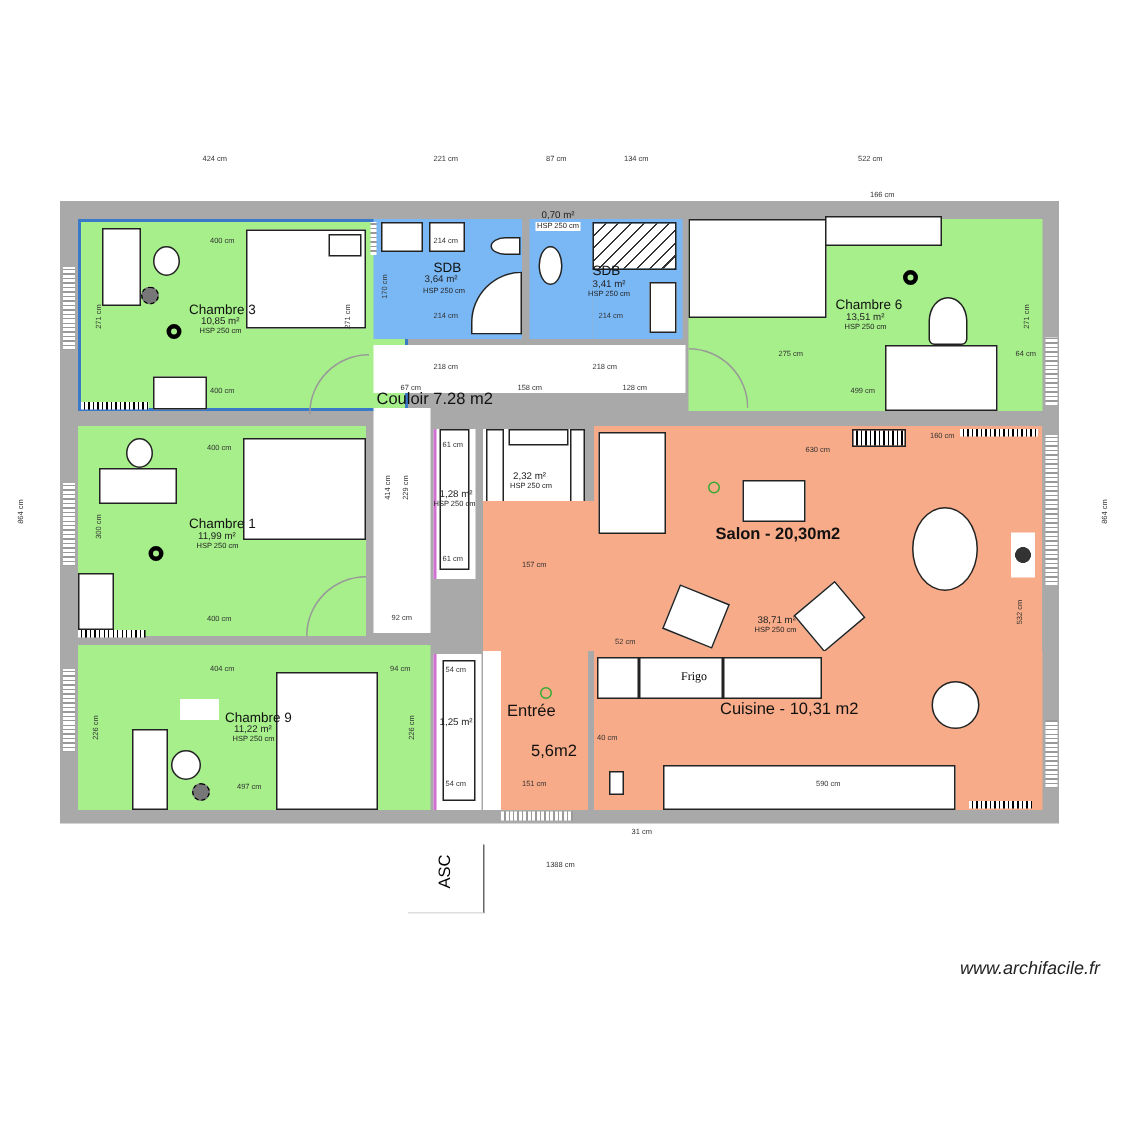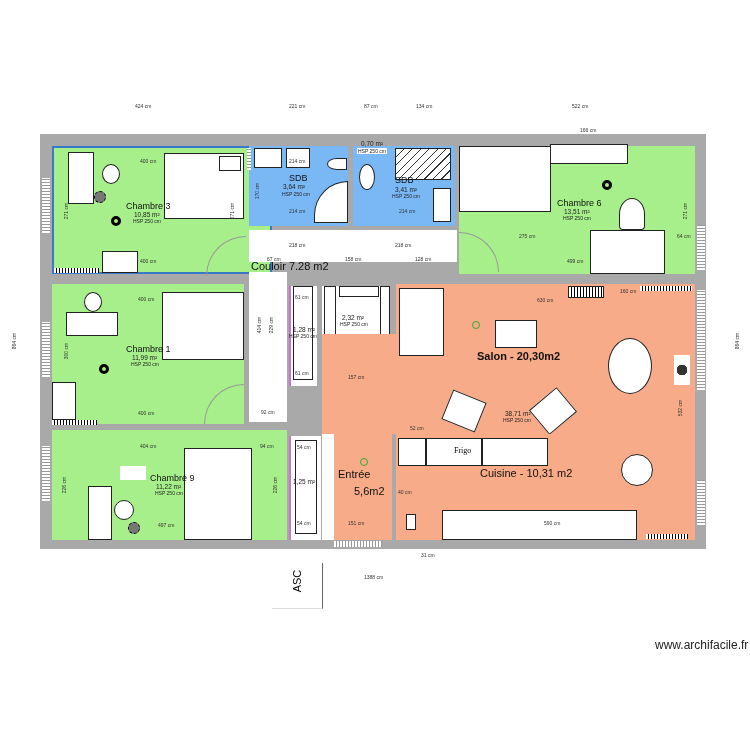--- a/index.html
+++ b/index.html
@@ -189,21 +189,21 @@
 <div class="room white" style="left:289px;top:436px;width:30px;height:104px;border-left:2px solid #d070d0;">
   <div class="furn" style="left:4px;top:4px;width:22px;height:94px;"></div>
   <div class="rarea" style="left:2px;top:42px;">1,25 m²</div>
   <div class="dim" style="left:6px;top:8px;">54 cm</div>
   <div class="dim" style="left:6px;top:84px;">54 cm</div>
 </div>
 
 <div class="room salmon" style="left:322px;top:434px;width:70px;height:106px;">
   <div class="furn" style="left:0px;top:0px;width:12px;height:106px;border:none;background:#fff;"></div>
   <div class="rname big" style="left:16px;top:34px;">Entrée</div>
-  <div class="rname big" style="left:16px;top:51px;padding-left:16px;">5,6m2</div>
+  <div class="rname big" style="left:16px;top:61px;padding-left:16px;">5,6m2</div>
   <div class="dim" style="left:26px;top:86px;">151 cm</div>
   <div class="abs" style="left:38px;top:24px;width:6px;height:6px;border:1px solid #3a3;border-radius:50%;"></div>
 </div>
 <div class="win" style="left:334px;top:541px;width:48px;height:6px;"></div>
 
 <div class="room salmon" style="left:396px;top:434px;width:299px;height:106px;">
   <div class="furn" style="left:2px;top:4px;width:28px;height:28px;"></div>
   <div class="furn" style="left:30px;top:4px;width:56px;height:28px;"></div>
   <div class="furn" style="left:86px;top:4px;width:66px;height:28px;"></div>
   <div class="furn" style="left:225px;top:20px;width:32px;height:32px;border-radius:50%;"></div>
@@ -216,13 +216,13 @@
   <div class="dim" style="left:2px;top:55px;">40 cm</div>
 </div>
 <div class="winv" style="left:697px;top:480px;width:8px;height:45px;"></div>
 
 <div class="dim" style="left:421px;top:552px;">31 cm</div>
 <div class="abs" style="left:272px;top:563px;width:50px;height:45px;border-right:1px solid #666;border-bottom:1px solid #ddd;">
   <div class="abs" style="left:14px;top:12px;font-size:11px;transform:rotate(-90deg);">ASC</div>
 </div>
 <div class="dim" style="left:364px;top:574px;">1388 cm</div>
 
-<div class="abs" style="left:655px;top:638px;font-size:12px;color:#222;">www.archifacile.fr</div>
+<div class="abs" style="left:640px;top:638px;font-size:12px;color:#222;font-style:italic;">www.archifacile.fr</div>
 
 </body></html>

